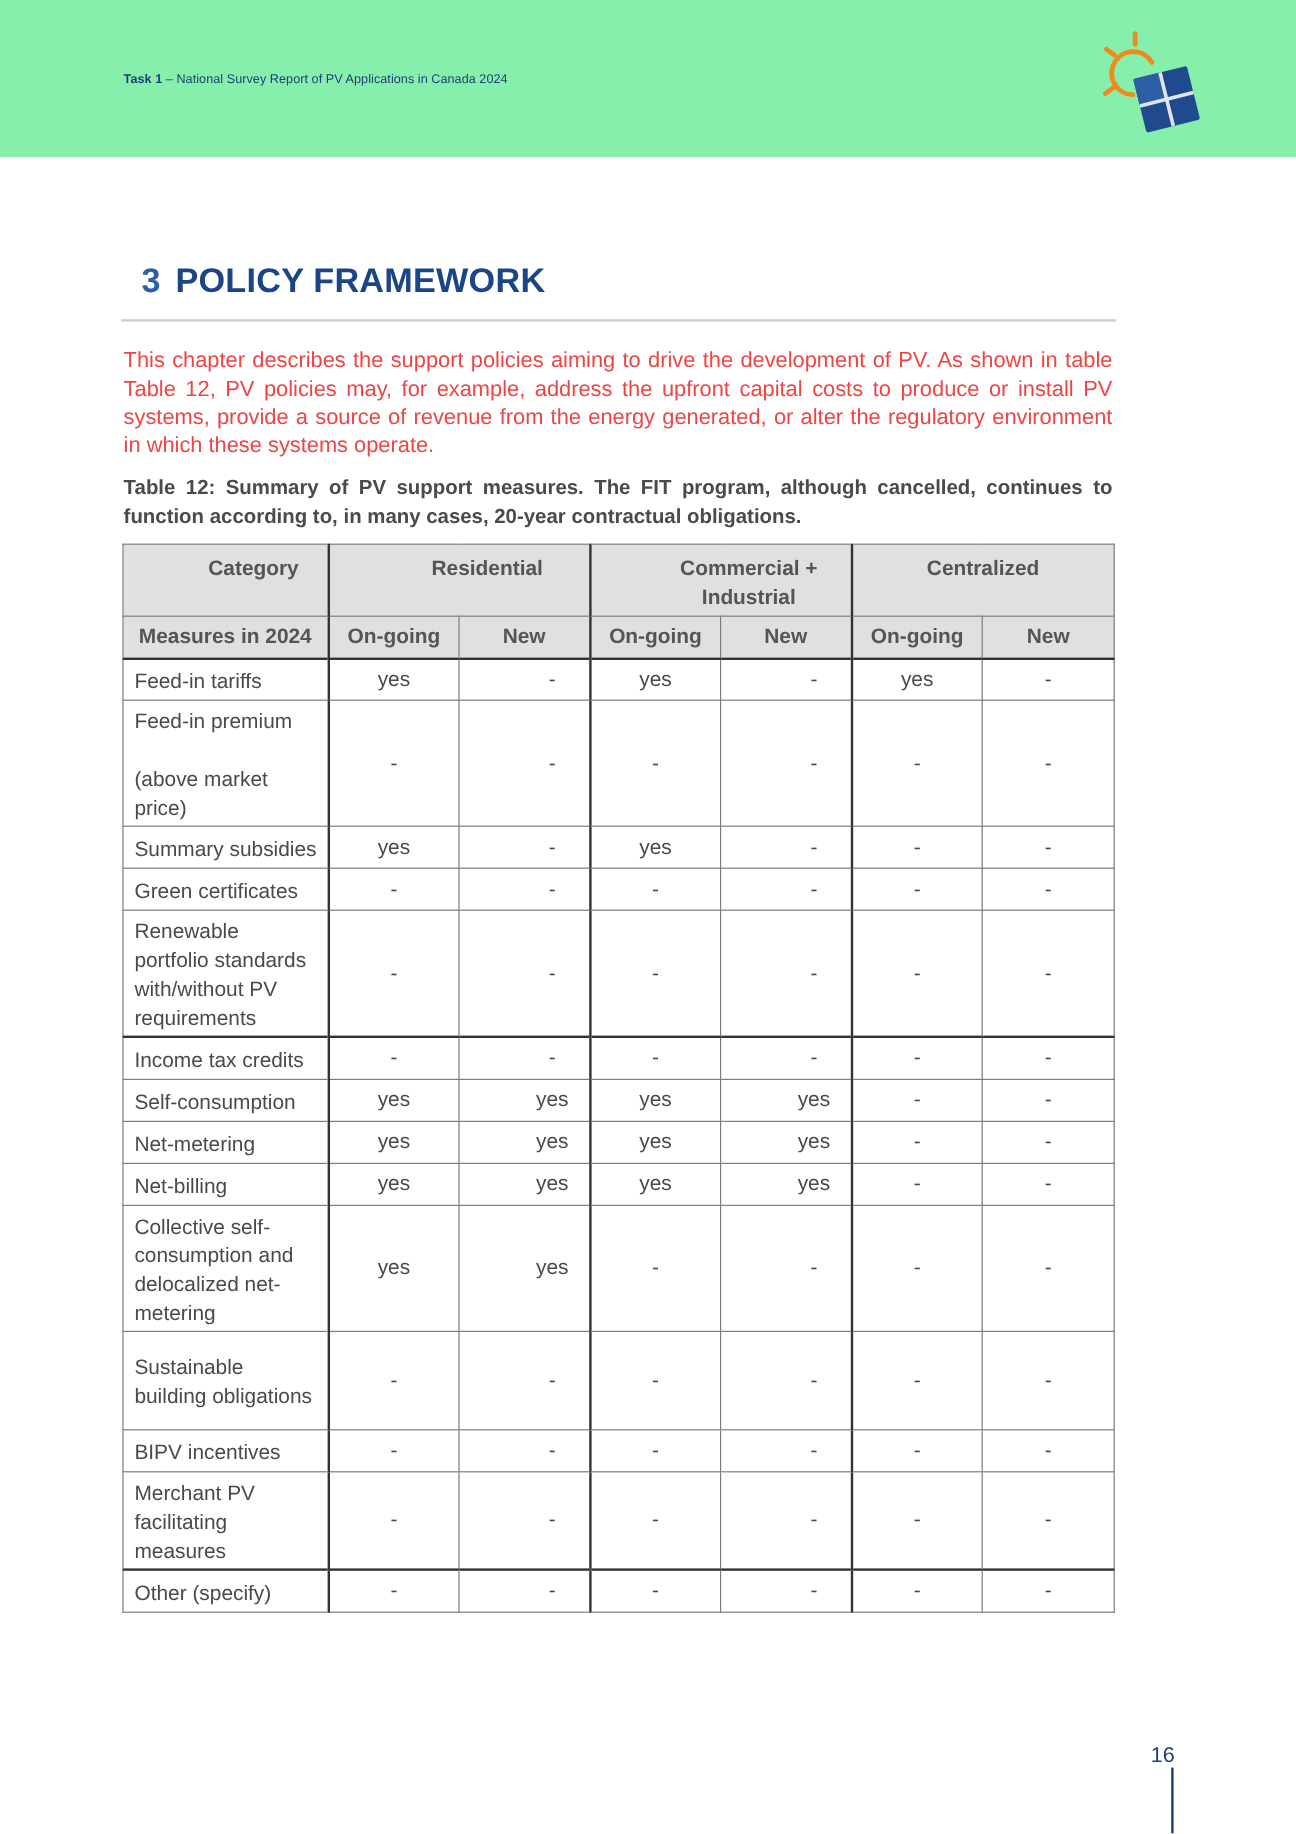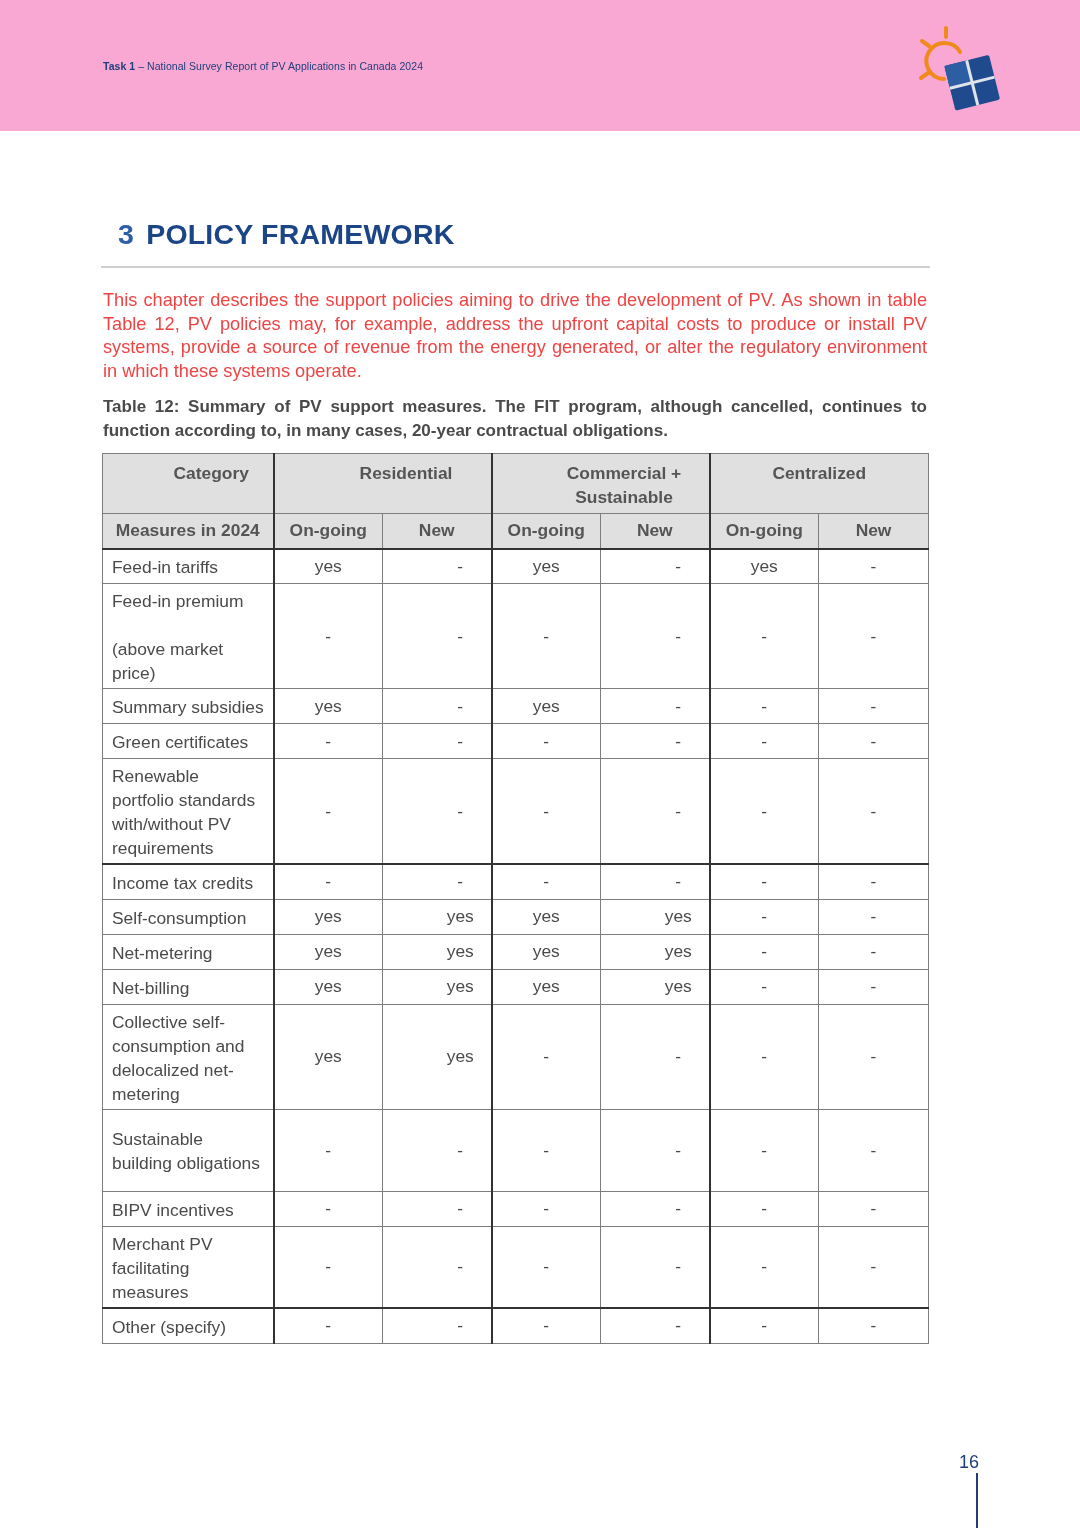--- a/index.html
+++ b/index.html
@@ -1,21 +1,21 @@
 <!DOCTYPE html>
 <html><head>
 <meta charset="utf-8">
 <style>
   * { box-sizing: border-box; margin: 0; padding: 0; }
   html, body { width: 1080px; height: 1528px; background: #ffffff; overflow: hidden; }
   body { position: relative; font-family: "Liberation Sans", sans-serif; color: #404040; }
 
   .header-band {
     position: absolute; left: 0; top: 0; width: 1080px; height: 131px;
-    background: #f9a8d4;
+    background: #86efac;
   }
   .running-title {
     position: absolute; left: 103px; top: 60px;
     font-size: 10.5px; color: #1f3e7a; letter-spacing: 0.05px;
   }
   .running-title b { font-weight: 700; }
   .logo { position: absolute; left: 908px; top: 24px; width: 96px; height: 90px; }
 
   .chapter-title {
     position: absolute; left: 118px; top: 218px;
@@ -109,21 +109,21 @@
       <col style="width:109px">
     <col style="width:109px">
       <col style="width:109px">
       <col style="width:109px">
       <col style="width:110px">
   </colgroup>
   <thead>
     <tr>
       <th class="grp thick-right">Category</th>
       <th class="grp thick-right" colspan="2">Residential</th>
-      <th class="grp thick-right" colspan="2"><span>Commercial +</span><br><span>Sustainable</span></th>
+      <th class="grp thick-right" colspan="2"><span>Commercial +</span><br><span>Industrial</span></th>
       <th class="grp" colspan="2">Centralized</th>
     </tr>
     <tr class="thick-top">
       <th class="sub first thick-right">Measures in 2024</th>
       <th class="sub">On-going</th>
       <th class="sub thick-right">New</th>
       <th class="sub">On-going</th>
       <th class="sub thick-right">New</th>
       <th class="sub">On-going</th>
       <th class="sub">New</th>

